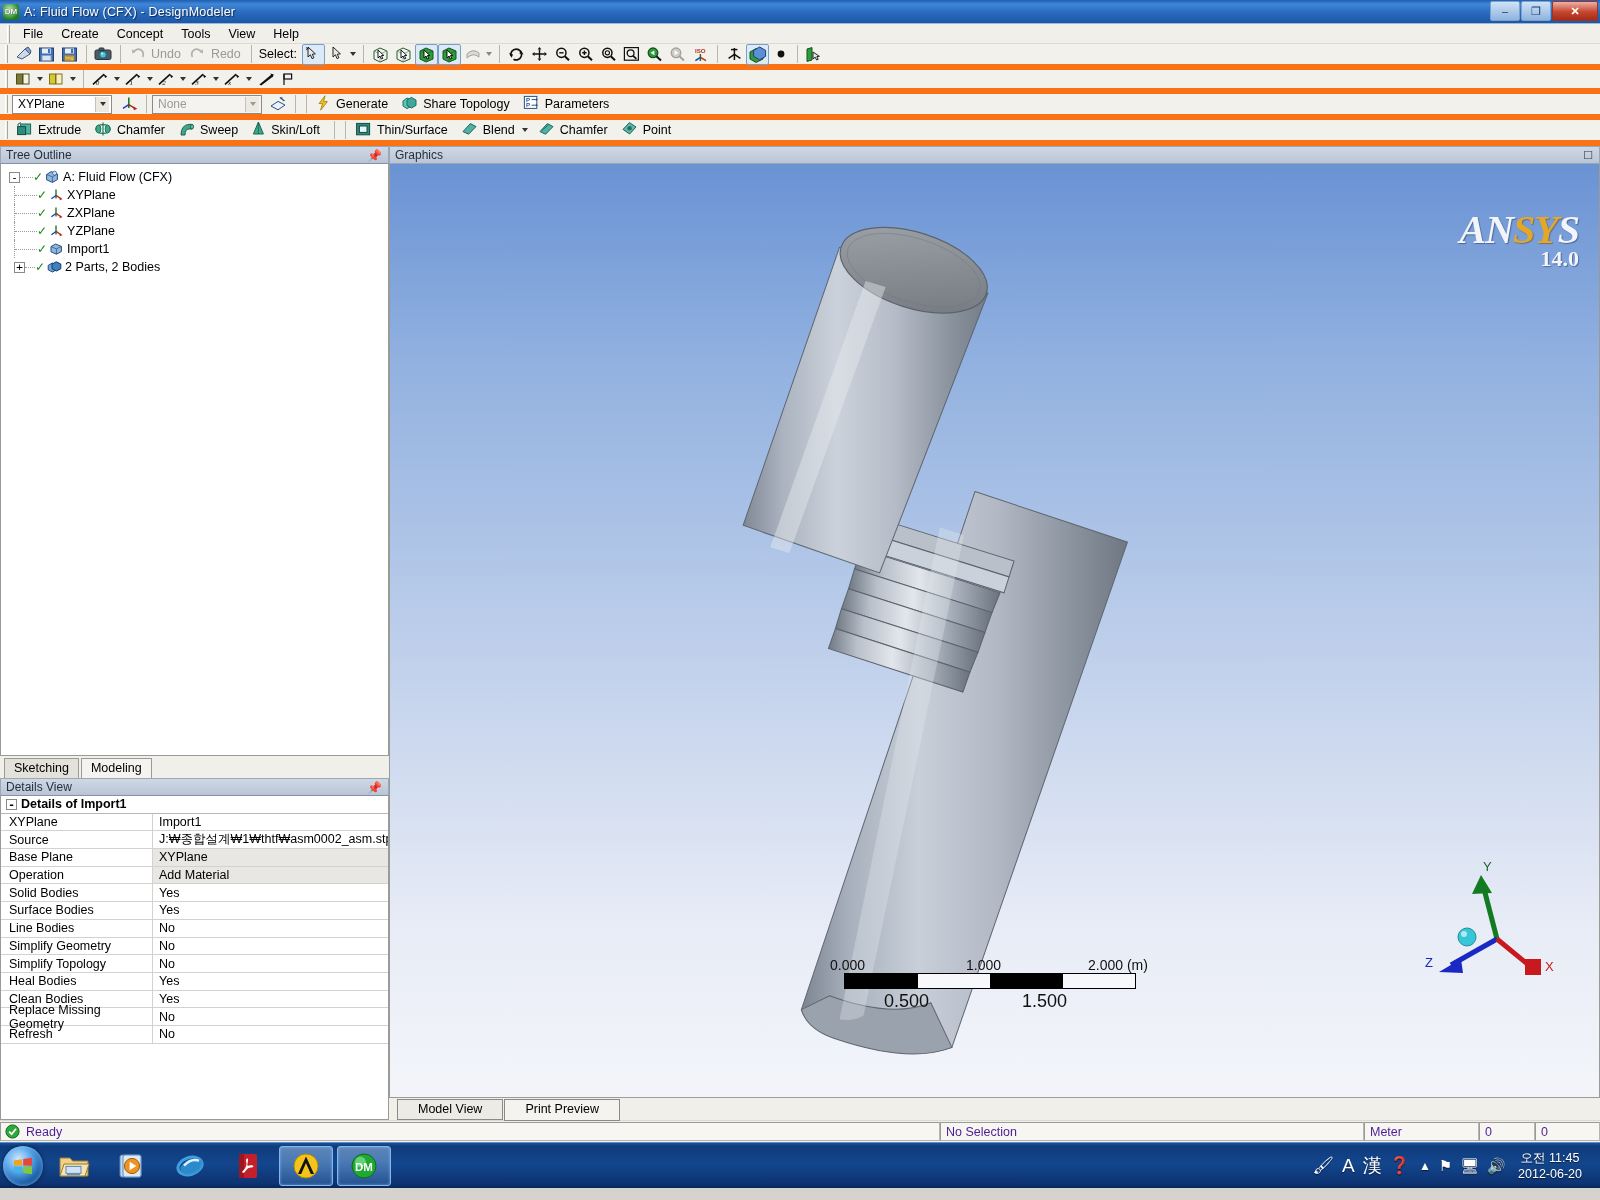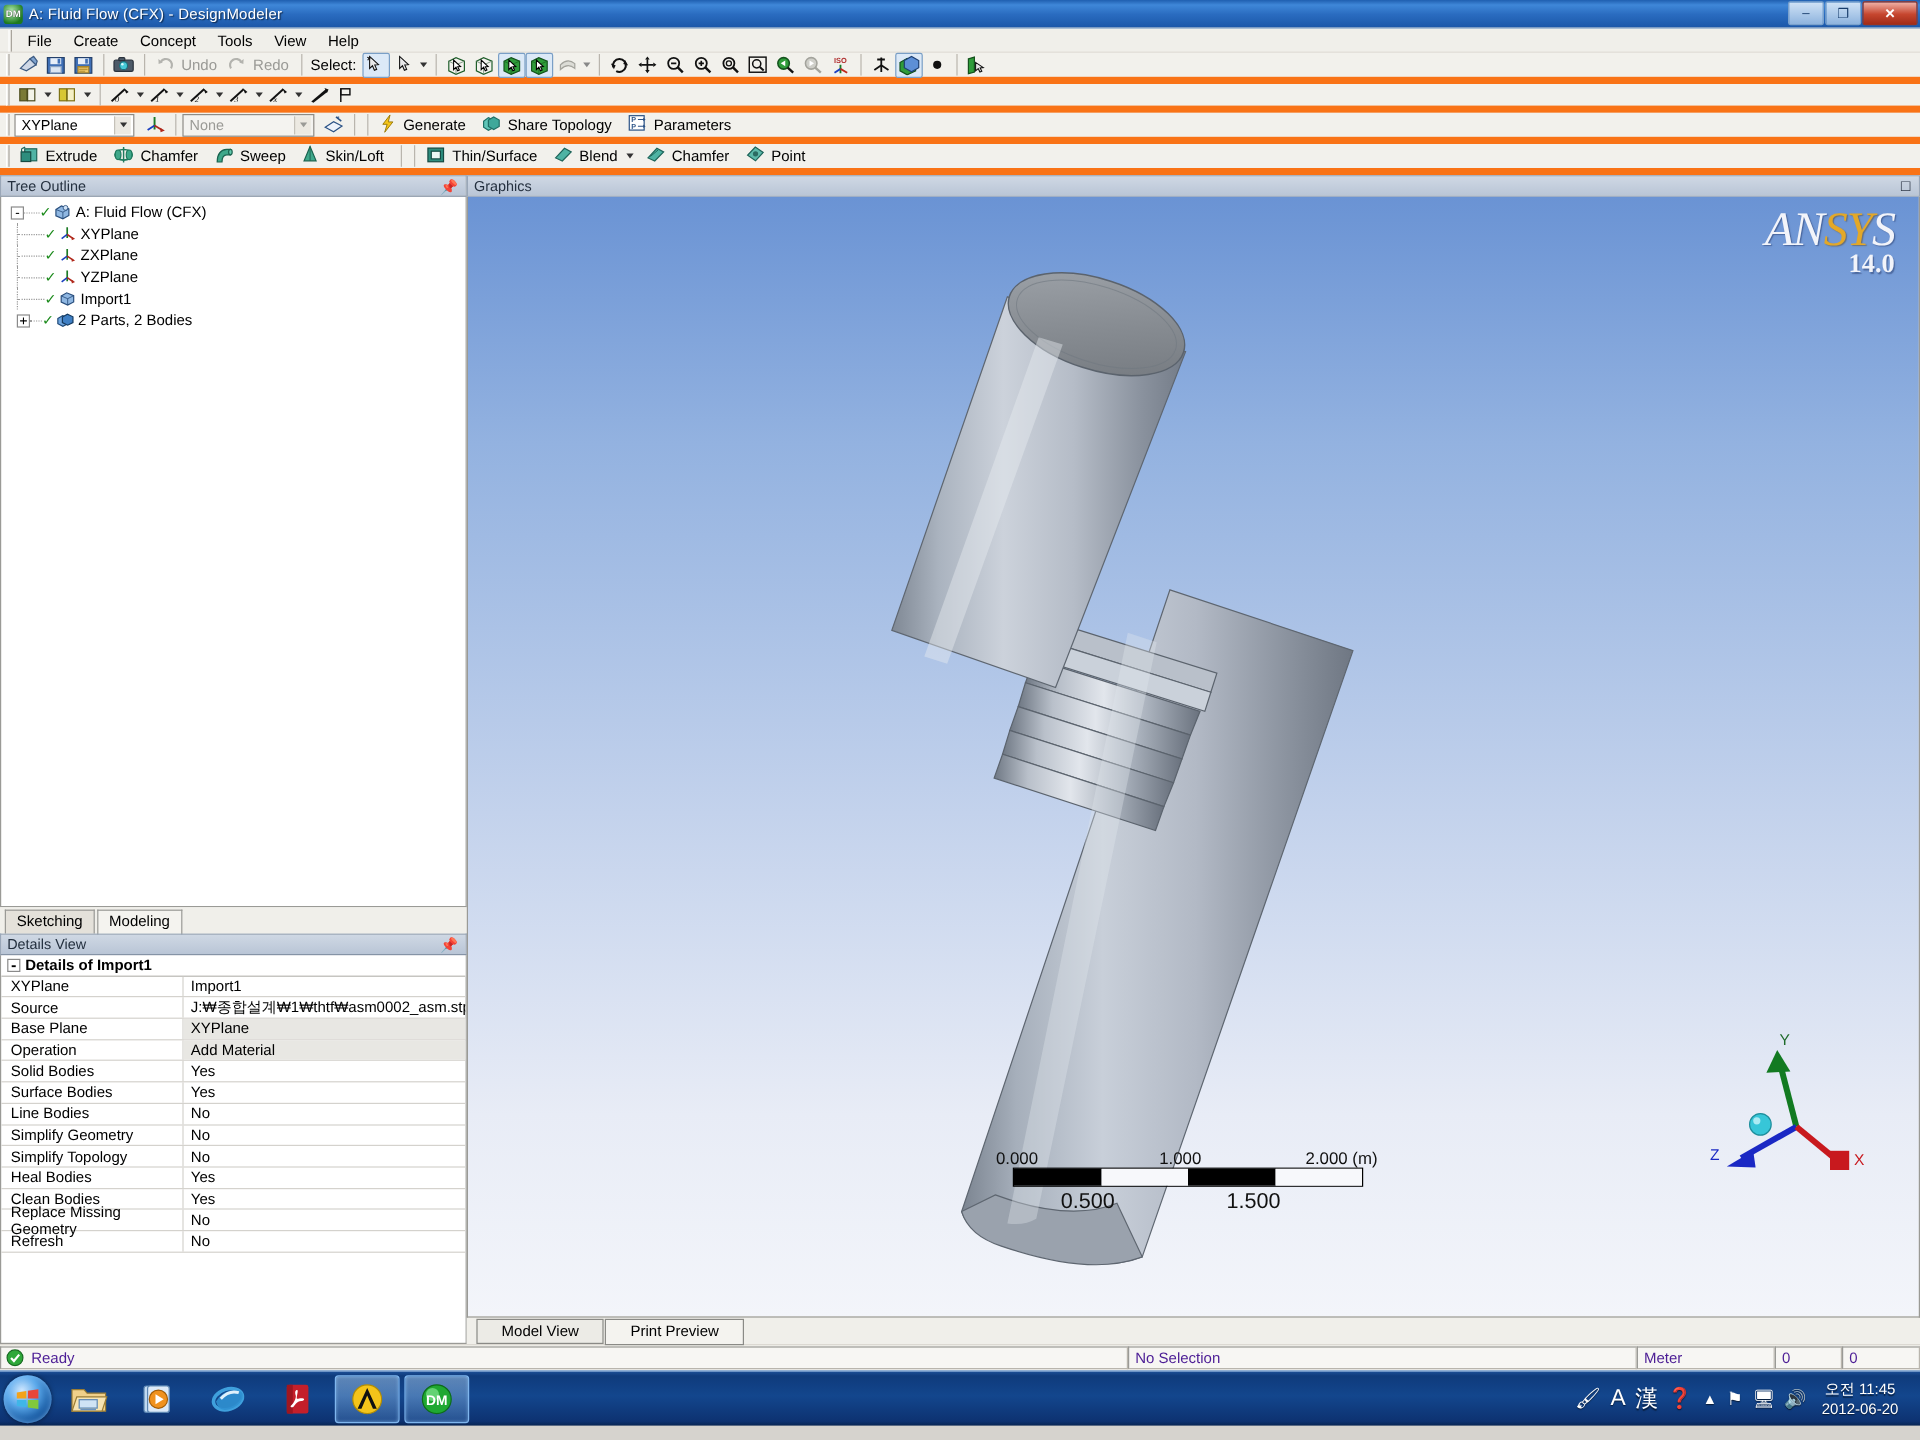--- a/index.html
+++ b/index.html
@@ -168,23 +168,23 @@
     border:1px solid #9aa7b8; display:flex; align-items:center; padding-left:5px;
     font-size:12px; color:#24303f; position:relative;
   }
   #gfx {
     flex:1; position:relative; overflow:hidden;
     border:1px solid #9a9a96; border-top:none;
     background: linear-gradient(to bottom, #6a93d4 0%, #93b2e0 22%, #c3d2ec 55%, #e8ecf6 82%, #f3f5fa 100%);
   }
   #ansys-logo { position:absolute; right: 20px; top: 8px; text-align:right;
                 user-select:none; }
-  #ansys-logo .l1 { font-size: 40px; font-weight: normal; font-style:italic;
+  #ansys-logo .l1 { font-size: 40px; font-weight: bold; font-style:italic;
                     letter-spacing: -1px; line-height: 38px;
-                    font-family:"Liberation Serif", serif; }
+                    font-family:"Liberation Serif", serif;margin-top:39px; }
   #ansys-logo .an { color:#f2f4fa; text-shadow: 1px 1px 1px rgba(40,60,110,.55); }
   #ansys-logo .sy { color:#e3a829; text-shadow: 1px 1px 1px rgba(90,60,10,.45); }
   #ansys-logo .l2 { font-size: 22px; font-weight:bold; color:#f2f4fa; line-height:20px;
                     text-shadow: 1px 1px 1px rgba(40,60,110,.55);
                     font-family:"Liberation Serif", serif; }
   
   #scalebar { position:absolute; left: 440px; bottom: 92px; width: 320px; }
   .sb-labels { position:relative; height:14px; font-size:14px; color:#111; }
   .sb-labels span { position:absolute; white-space:nowrap; }
   .sb-bar { height: 16px; border:1px solid #000; display:flex; margin: 2px 14px 0 14px; }

